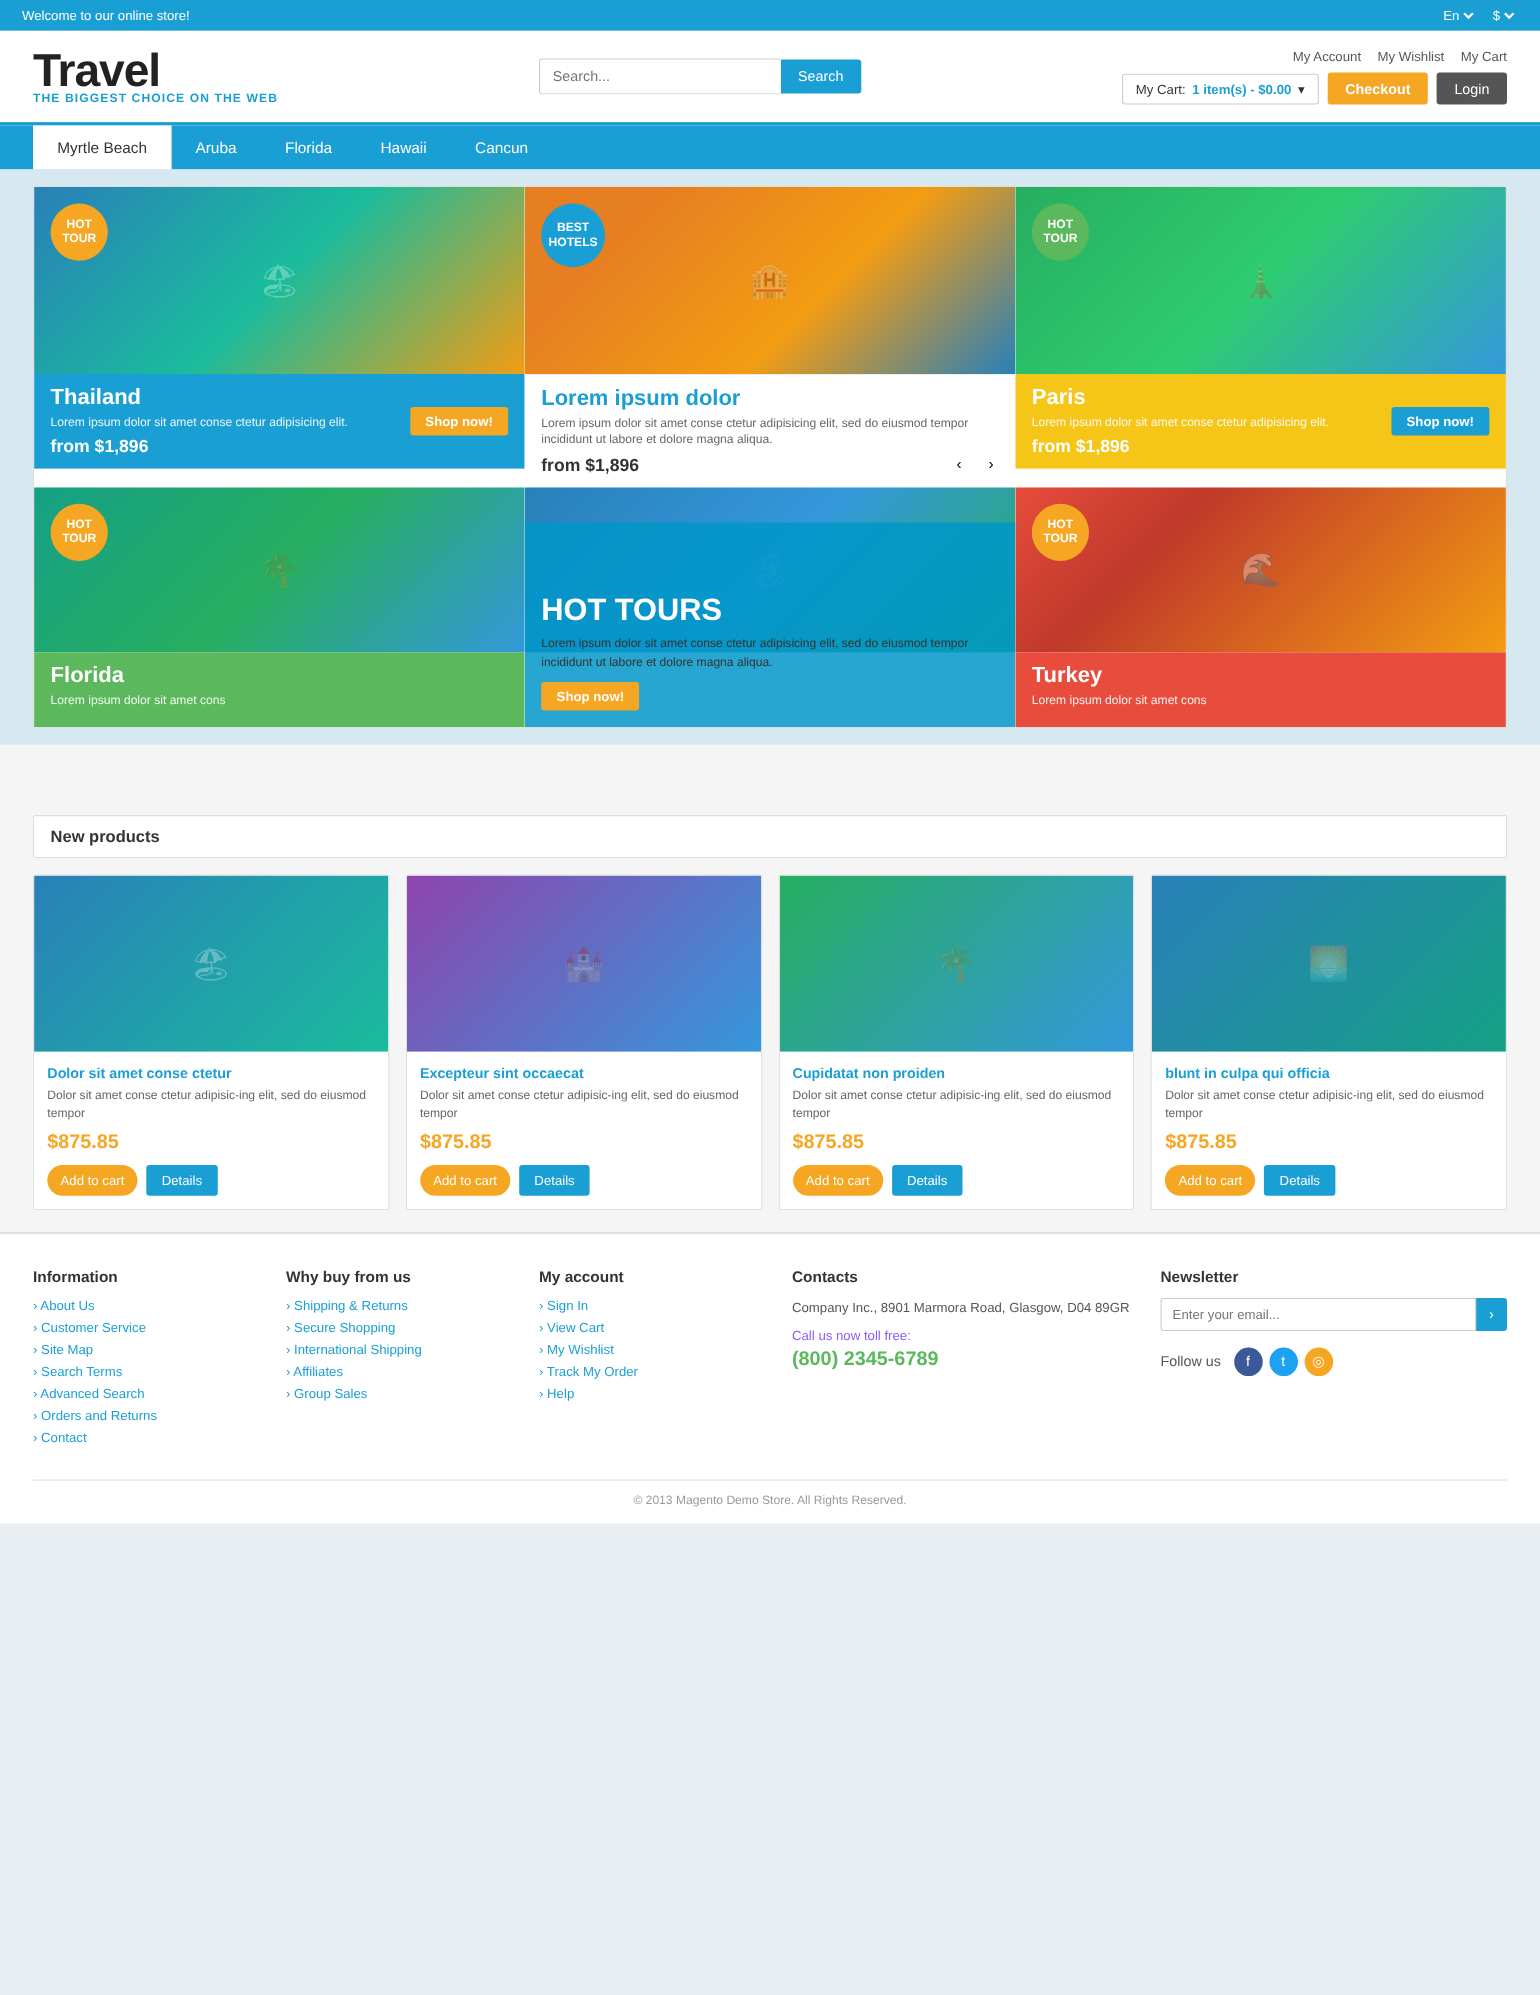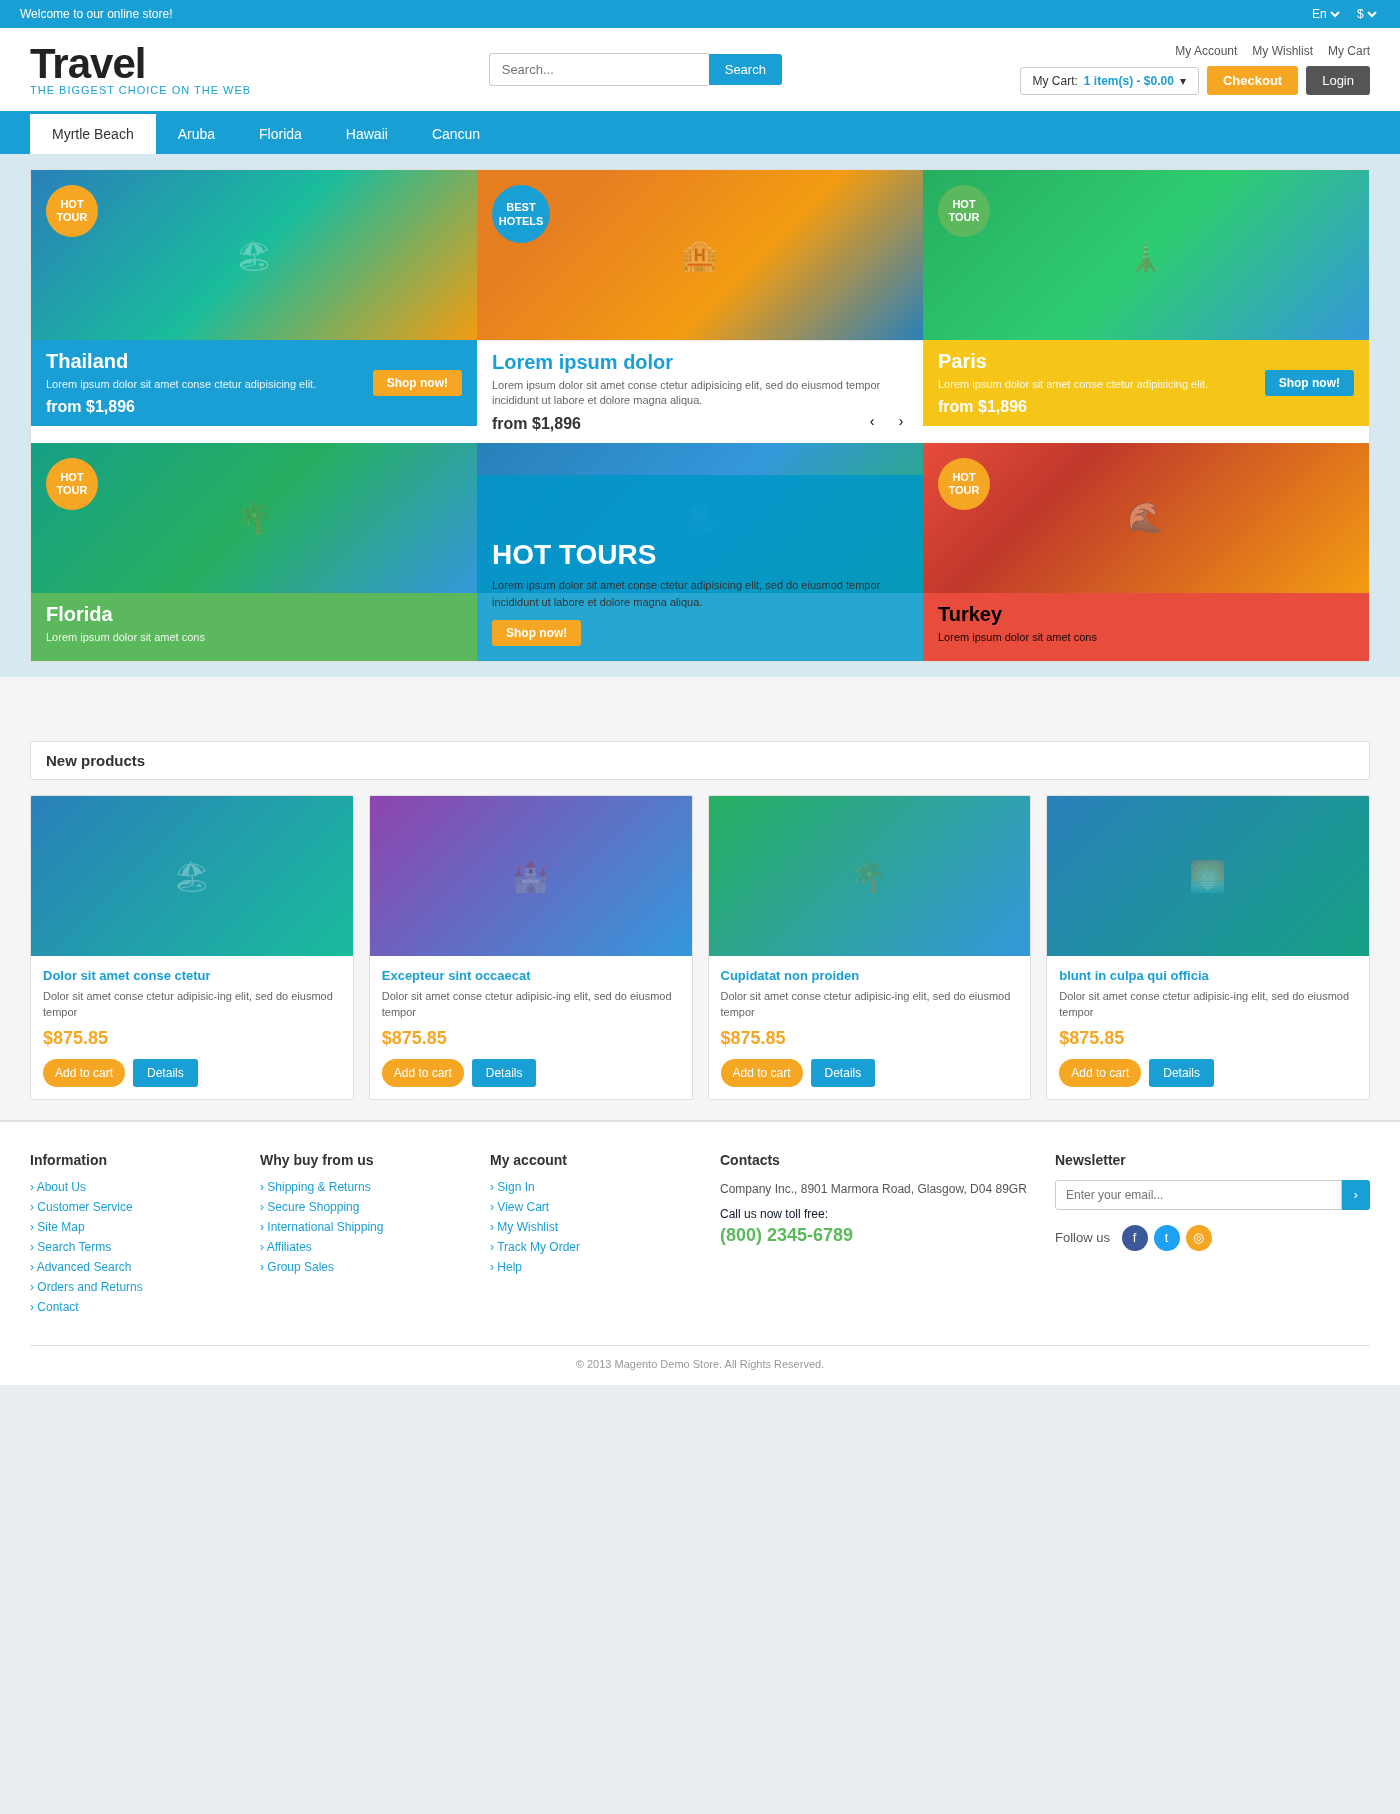--- a/index.html
+++ b/index.html
@@ -22,21 +22,21 @@
     .header {
       background: #fff;
       padding: 15px 30px;
       display: flex;
       align-items: center;
       justify-content: space-between;
       border-bottom: 3px solid #1a9fd4;
     }
     .logo { line-height: 1; }
     .logo-travel { font-size: 42px; font-weight: 900; color: #222; letter-spacing: -1px; }
-    .logo-sub { font-size: 11px; color: #1a9fd4; font-weight: normal; letter-spacing: 1px; }
+    .logo-sub { font-size: 11px; color: #1a9fd4; font-weight: bold; letter-spacing: 1px; }
 
     .header-center { display: flex; align-items: center; gap: 0; }
     .search-input {
       width: 220px;
       padding: 8px 12px;
       border: 1px solid #ccc;
       border-right: none;
       border-radius: 3px 0 0 3px;
       font-size: 13px;
       outline: none;
@@ -180,21 +180,21 @@
       font-size: 11px;
       font-weight: bold;
       line-height: 1.2;
       text-align: center;
       z-index: 2;
     }
 
     .card-info-blue { background: #1a9fd4; color: #fff; padding: 10px 15px; }
     .card-info-green { background: #5cb85c; color: #fff; padding: 10px 15px; }
     .card-info-yellow { background: #f5c518; color: #fff; padding: 10px 15px; }
-    .card-info-red { background: #e74c3c; color: #000000; padding: 10px 15px; }
+    .card-info-red { background: #e74c3c; color: #ffffff; padding: 10px 15px; }
     .card-info-white { background: #fff; color: #333; padding: 10px 15px; border-top: 1px solid #eee; }
 
     .card-title { font-size: 20px; font-weight: bold; margin-bottom: 4px; }
     .card-desc { font-size: 11px; line-height: 1.4; margin-bottom: 6px; opacity: 0.9; }
     .card-price { font-size: 16px; font-weight: bold; }
     .card-price-dark { font-size: 16px; font-weight: bold; color: #333; }
 
     .card-footer { display: flex; justify-content: space-between; align-items: center; }
     .btn-shop {
       background: #1a9fd4;
@@ -280,21 +280,21 @@
       display: grid;
       grid-template-columns: 1fr 1fr 1fr 1.5fr 1.5fr;
       gap: 20px;
       margin-bottom: 25px;
     }
     .footer-col-title { font-size: 14px; font-weight: bold; color: #333; margin-bottom: 12px; }
     .footer-link { display: block; color: #1a9fd4; text-decoration: none; font-size: 12px; margin-bottom: 6px; }
     .footer-link::before { content: "› "; color: #1a9fd4; }
     .footer-text { font-size: 12px; color: #555; line-height: 1.6; }
     .footer-phone { font-size: 18px; color: #5cb85c; font-weight: bold; margin-top: 4px; }
-    .footer-call { font-size: 12px; color: #0f172a; margin-top: 8px; }
+    .footer-call { font-size: 12px; color: #8b5cf6; margin-top: 8px; }
 
     .newsletter-input {
       width: 100%;
       padding: 7px 10px;
       border: 1px solid #ccc;
       border-radius: 3px 0 0 3px;
       font-size: 12px;
       outline: none;
     }
     .newsletter-row { display: flex; }

